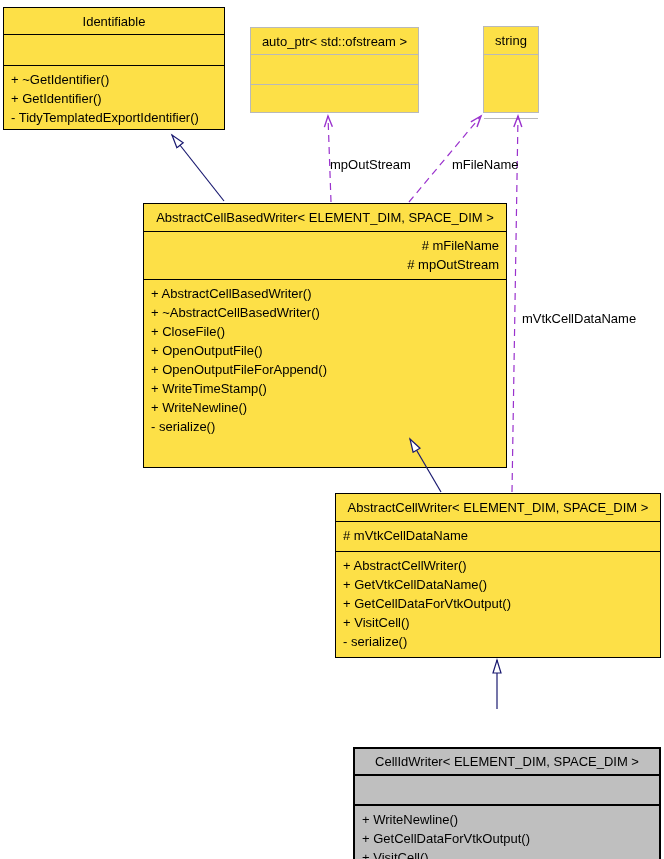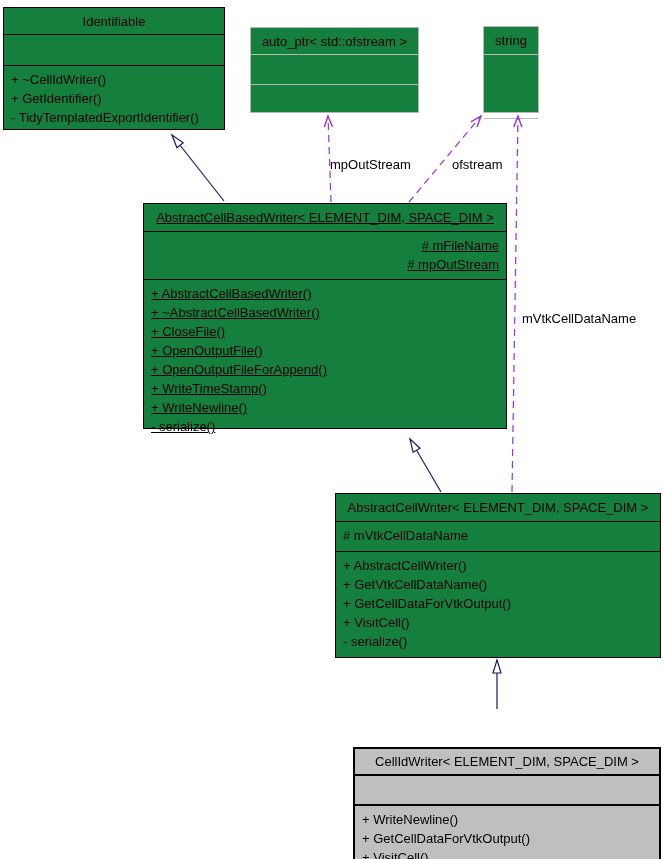--- a/index.html
+++ b/index.html
@@ -7,21 +7,21 @@
     position:relative;
     width:664px;height:859px;
     background:#ffffff;
     font-family:"Liberation Sans","DejaVu Sans",sans-serif;
     font-size:13px;color:#000;
     overflow:hidden;
   }
   .uml-box{
     position:absolute;
     box-sizing:border-box;
-    background:#15803d;
+    background:#fde047;
     border:1px solid #000;
     display:flex;flex-direction:column;
   }
   .uml-box.external{border-color:#b9b9b9;}
   .uml-box.highlight{background:#bfbfbf;border-width:2px;}
   .uml-title{
     flex:none;
     display:flex;align-items:center;justify-content:center;
     text-align:center;
     white-space:nowrap;
@@ -51,39 +51,39 @@
 </style>
 </head>
 <body>
 
 <div class="canvas">
 
   <div class="uml-box" style="left:3px;top:7px;width:222px;height:123px;">
     <div class="uml-title" style="height:26px;">Identifiable</div>
     <div class="uml-attrs" style="height:31px;"></div>
     <div class="uml-methods">
-      <div class="mline">+ ~CellIdWriter()</div>
+      <div class="mline">+ ~GetIdentifier()</div>
       <div class="mline">+ GetIdentifier()</div>
       <div class="mline">- TidyTemplatedExportIdentifier()</div>
     </div>
   </div>
 
   <div class="uml-box external" style="left:250px;top:27px;width:169px;height:86px;">
     <div class="uml-title" style="height:26px;">auto_ptr&lt; std::ofstream &gt;</div>
     <div class="uml-attrs" style="height:30px;"></div>
     <div class="uml-methods"></div>
   </div>
 
   <div class="uml-box external" style="left:483px;top:26px;width:56px;height:87px;gap:34px;">
     <div class="uml-title" style="height:27px;">string</div>
     <div class="uml-attrs" style="height:30px;"></div>
     <div class="uml-methods"></div>
   </div>
 
-  <div class="uml-box" style="left:143px;top:203px;width:364px;height:226px;text-decoration:underline;">
+  <div class="uml-box" style="left:143px;top:203px;width:364px;height:265px;">
     <div class="uml-title" style="height:27px;">AbstractCellBasedWriter&lt; ELEMENT_DIM, SPACE_DIM &gt;</div>
     <div class="uml-attrs" style="height:48px;text-align:right;">
       <div class="mline"># mFileName</div>
       <div class="mline"># mpOutStream</div>
     </div>
     <div class="uml-methods">
       <div class="mline">+ AbstractCellBasedWriter()</div>
       <div class="mline">+ ~AbstractCellBasedWriter()</div>
       <div class="mline">+ CloseFile()</div>
       <div class="mline">+ OpenOutputFile()</div>
@@ -130,16 +130,16 @@
     </defs>
     <line class="inherit" x1="224" y1="201" x2="172" y2="135" marker-end="url(#mInherit)"></line>
     <line class="inherit" x1="441" y1="492" x2="410" y2="439" marker-end="url(#mInherit)"></line>
     <line class="inherit" x1="497" y1="709" x2="497" y2="660" marker-end="url(#mInherit)"></line>
     <line class="usage" x1="331" y1="202" x2="328" y2="116" marker-end="url(#mUsage)"></line>
     <line class="usage" x1="409" y1="202" x2="481" y2="116" marker-end="url(#mUsage)"></line>
     <line class="usage" x1="512" y1="492" x2="518" y2="116" marker-end="url(#mUsage)"></line>
   </svg>
 
   <div class="edge-label" style="left:330px;top:157px;">mpOutStream</div>
-  <div class="edge-label" style="left:452px;top:157px;">ofstream</div>
+  <div class="edge-label" style="left:452px;top:157px;">mFileName</div>
   <div class="edge-label" style="left:522px;top:311px;">mVtkCellDataName</div>
 
 </div>
 
 </body></html>

